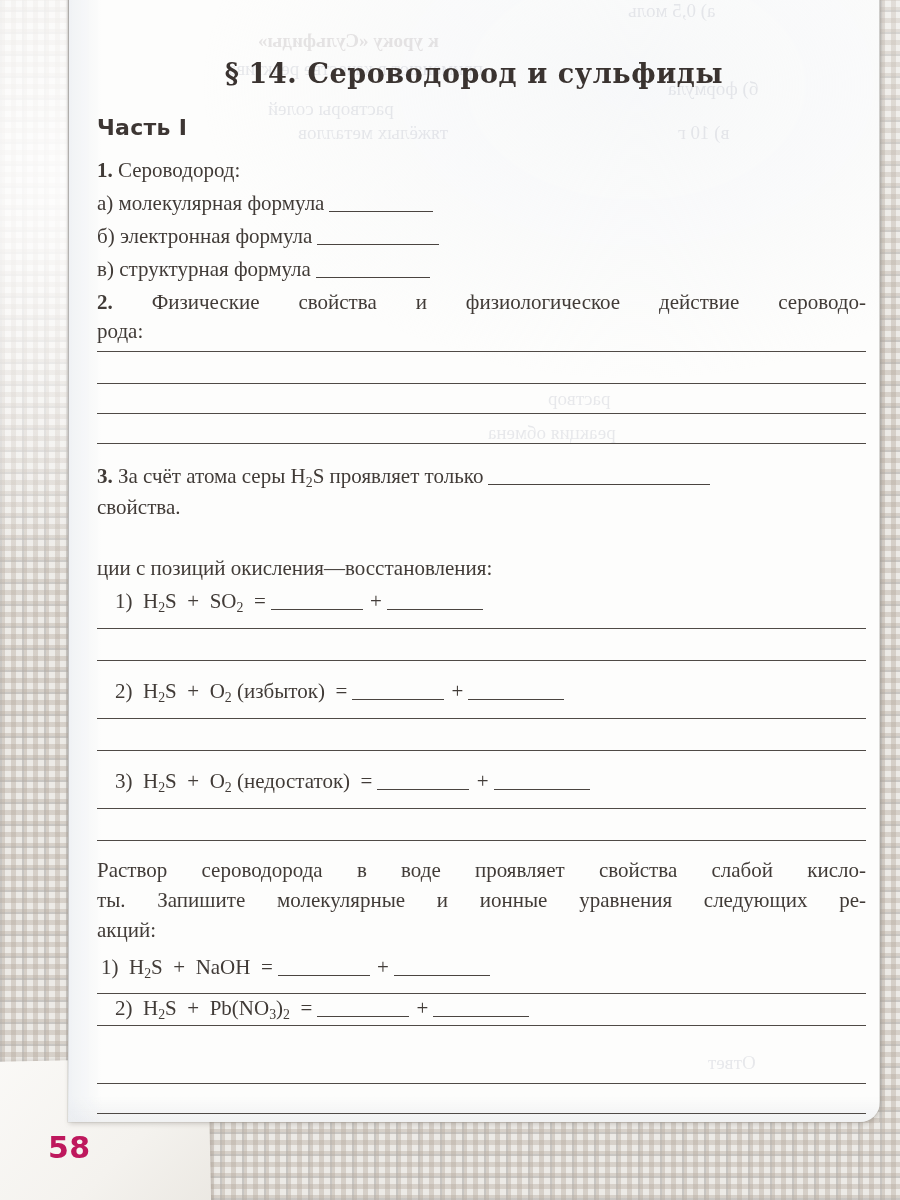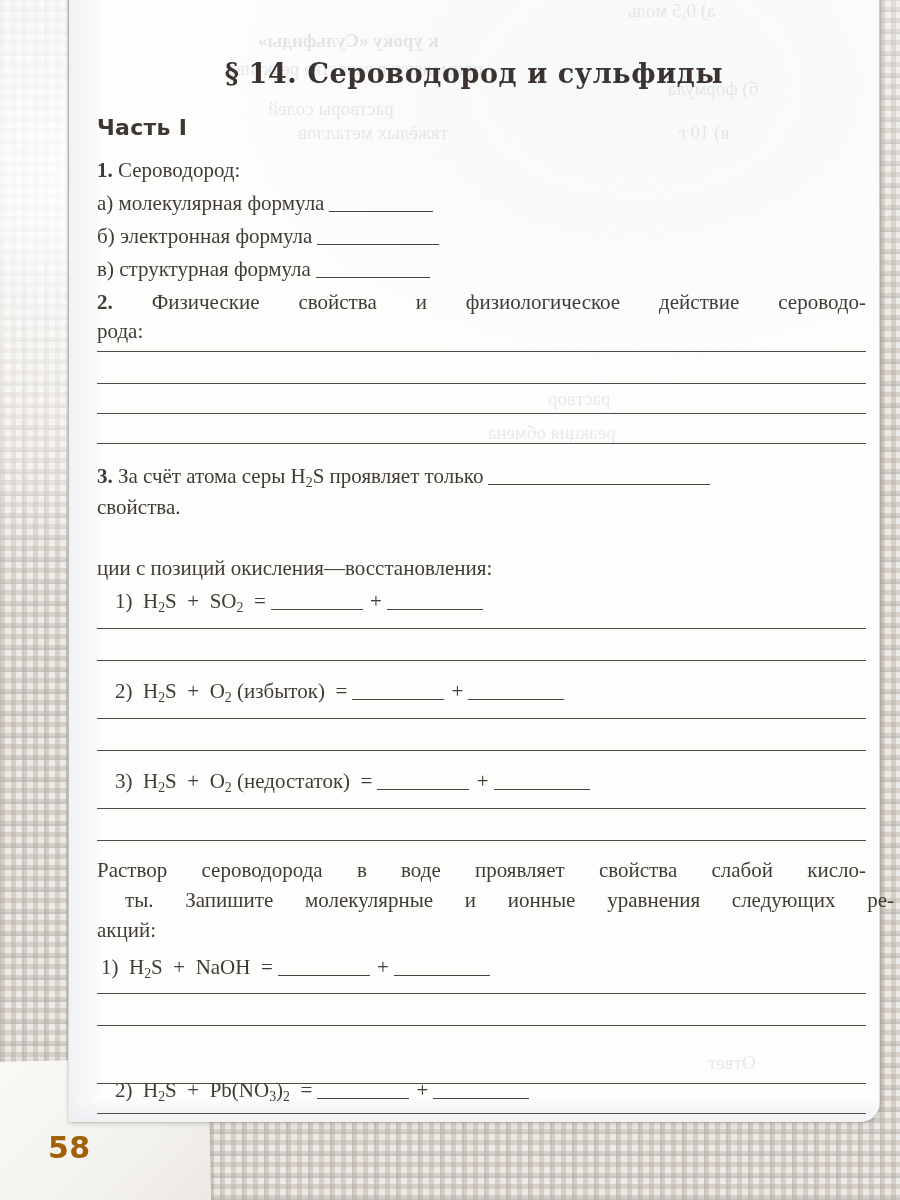--- a/index.html
+++ b/index.html
@@ -185,21 +185,21 @@
   .ghost.b { font-weight: 700; color: rgba(116,104,112,0.17); }
 
   
   .folio {
     position: absolute;
     left: 48px;
     top: 1130px;
     font-family: "DejaVu Sans", "Liberation Sans", sans-serif;
     font-weight: 700;
     font-size: 30px;
-    color: #a16207;
+    color: #be185d;
     letter-spacing: 0.5px;
   }
 </style>
 </head>
 <body>
 
 <div id="page-root">
 
   <div class="backdrop"></div>
   <div class="backdrop-wash"></div>
@@ -287,32 +287,32 @@
 
       <div class="ln" style="left:47px; top:800px;text-align:right;">
         <span>3)</span>
         <span>&nbsp;H<sub>2</sub>S&nbsp; +&nbsp; O<sub>2</sub> (недостаток)&nbsp; =</span><span class="blank" style="width:92px;"></span>
         <span>+</span><span class="blank" style="width:96px;"></span>
       </div>
       <div class="rule" style="top:838px;"></div>
       <div class="rule" style="top:870px;"></div>
 
       <div class="ln just" style="left:29px; top:890px; width:769px;">Раствор сероводорода в воде проявляет свойства слабой кисло-</div>
-      <div class="ln just" style="left:29px; top:920px; width:769px;margin-left:28px;">ты. Запишите молекулярные и ионные уравнения следующих ре-</div>
+      <div class="ln just" style="left:29px; top:920px; width:769px;">ты. Запишите молекулярные и ионные уравнения следующих ре-</div>
       <div class="ln" style="left:29px; top:950px;text-align:center;">акций:</div>
 
       <div class="ln" style="left:33px; top:986px;">
         <span>1)</span>
         <span>&nbsp;H<sub>2</sub>S&nbsp; +&nbsp; NaOH&nbsp; =</span><span class="blank" style="width:92px;"></span>
         <span>+</span><span class="blank" style="width:96px;"></span>
       </div>
       <div class="rule" style="top:1023px;"></div>
       <div class="rule" style="top:1055px;"></div>
 
-      <div class="ln" style="left:47px; top:1109px;">
+      <div class="ln" style="left:47px; top:1027px;">
         <span>2)</span>
         <span>&nbsp;H<sub>2</sub>S&nbsp; +&nbsp; Pb(NO<sub>3</sub>)<sub>2</sub>&nbsp; =</span><span class="blank" style="width:92px;"></span>
         <span>+</span><span class="blank" style="width:96px;"></span>
       </div>
       <div class="rule" style="top:1113px;"></div>
       <div class="rule" style="top:1143px;"></div>
 
     </div>
   </div>
 

